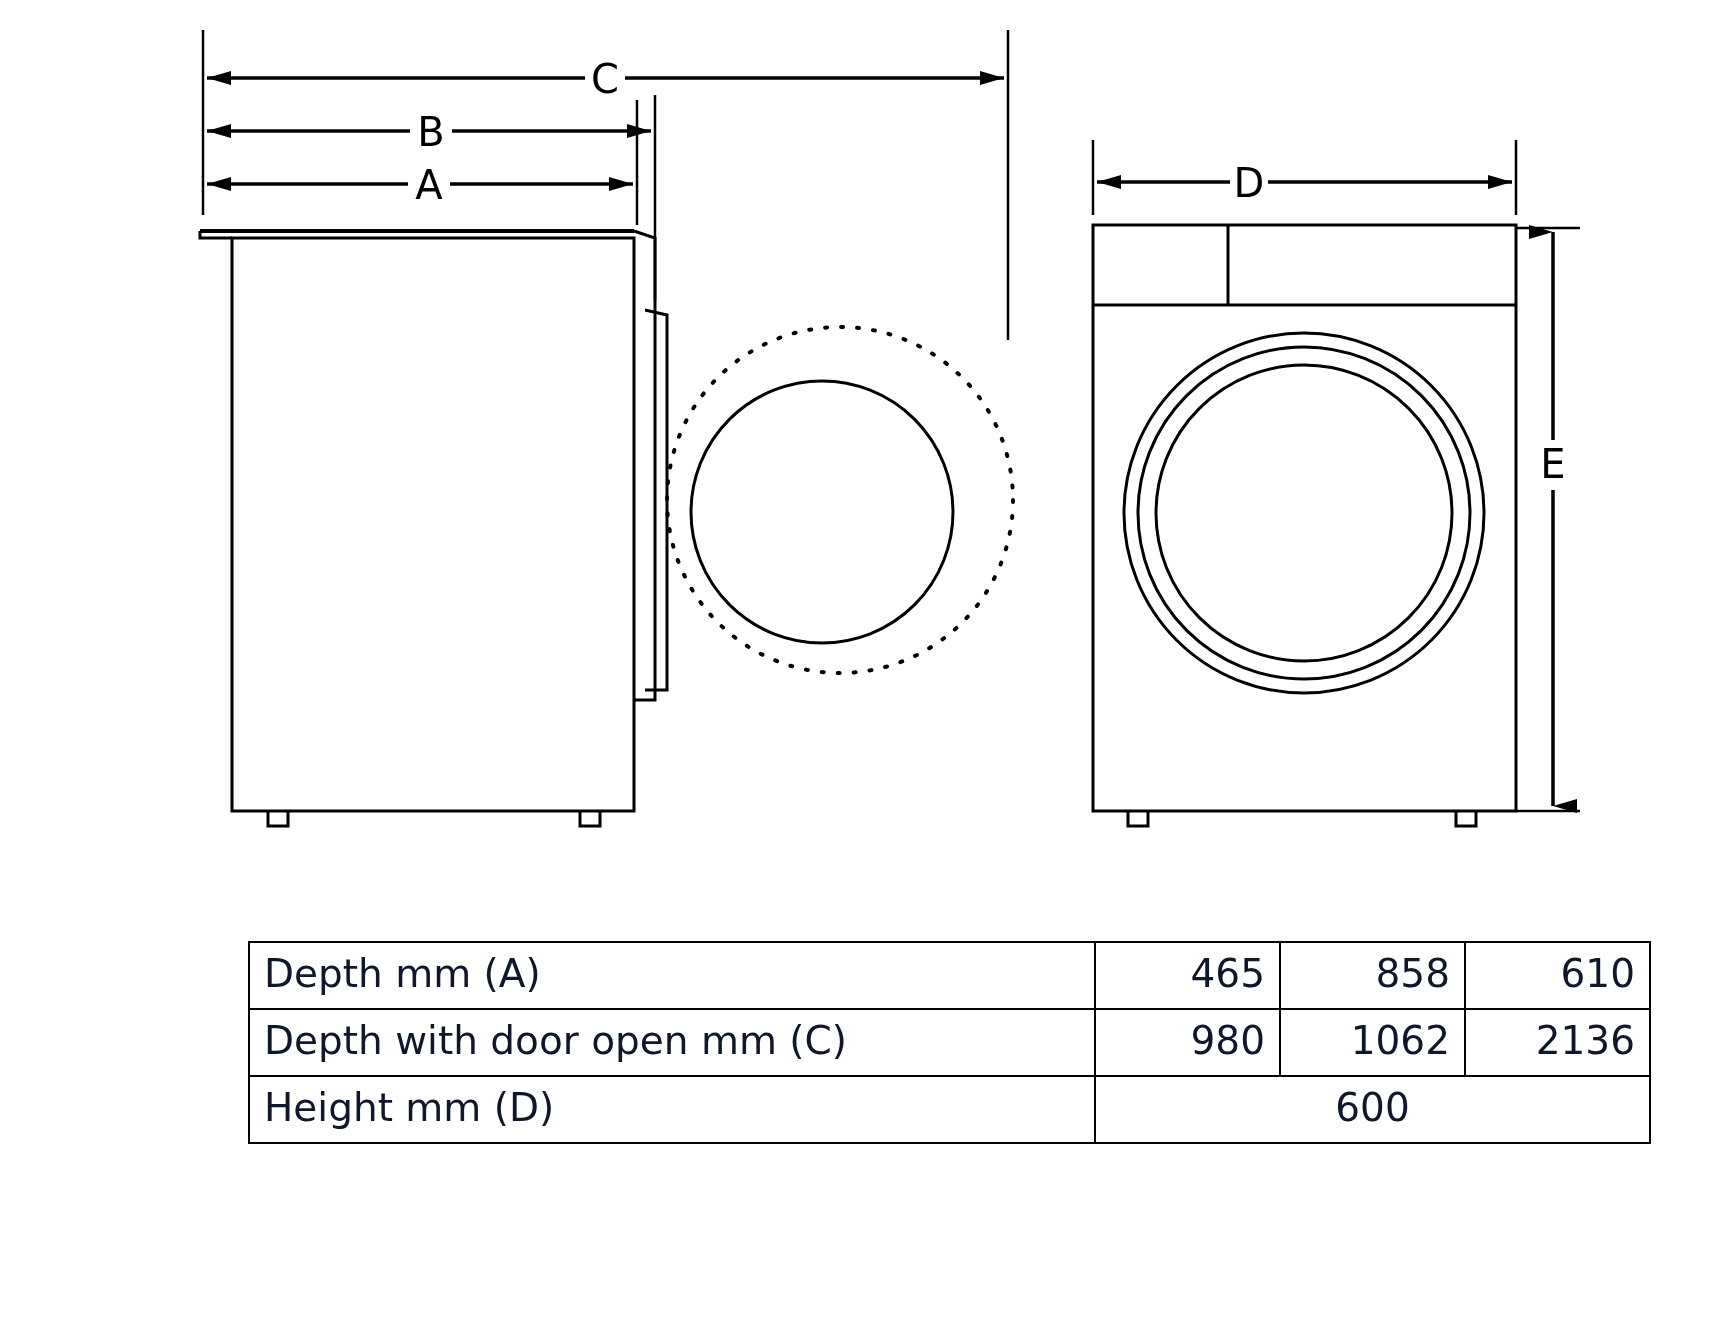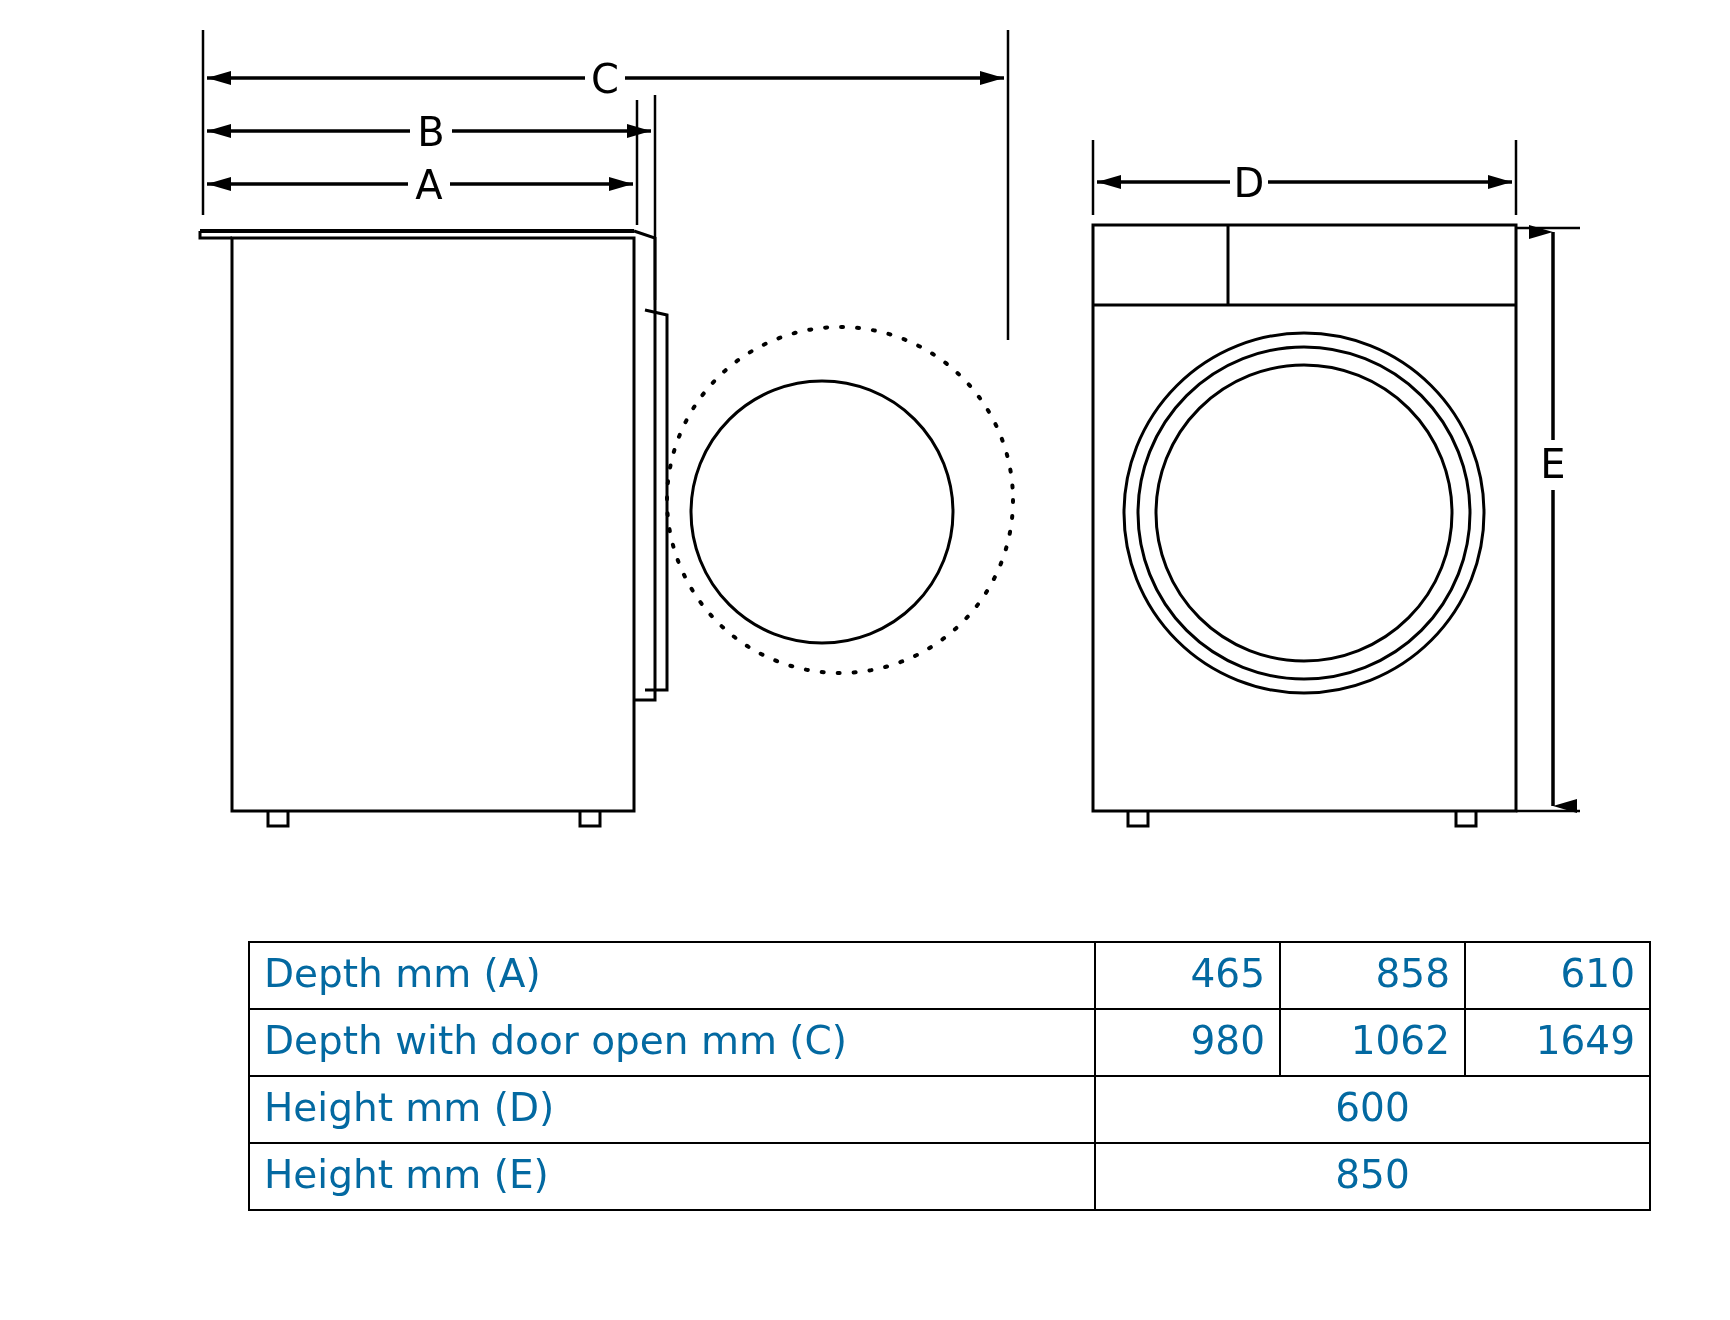--- a/index.html
+++ b/index.html
@@ -40,21 +40,21 @@
     border-collapse: collapse;
     table-layout: fixed;
   }
   table.spec-table td {
     border: 2px solid #000000;
     font-family: "DejaVu Sans", sans-serif;
     font-size: 39px;
     line-height: 1.0;
     padding: 9px 14px 12px 14px;
     height: 44px;
-    color: #0369a1;
+    color: #0f172a;
     background: #ffffff;
   }
   td.label-cell {
     text-align: left;
     width: 816px;
   }
   td.val-cell {
     text-align: right;
     width: 155px;
   }
@@ -168,26 +168,22 @@
       <tr>
         <td class="label-cell">Depth mm (A)</td>
         <td class="val-cell">465</td>
         <td class="val-cell">858</td>
         <td class="val-cell">610</td>
       </tr>
       <tr>
         <td class="label-cell">Depth with door open mm (C)</td>
         <td class="val-cell">980</td>
         <td class="val-cell">1062</td>
-        <td class="val-cell">1649</td>
+        <td class="val-cell">2136</td>
       </tr>
       <tr>
         <td class="label-cell">Height mm (D)</td>
         <td class="val-wide" colspan="3">600</td>
-      </tr>
-      <tr>
-        <td class="label-cell">Height mm (E)</td>
-        <td class="val-wide" colspan="3">850</td>
       </tr>
     </tbody>
   </table>
 
 </div>
 
 </body></html>

